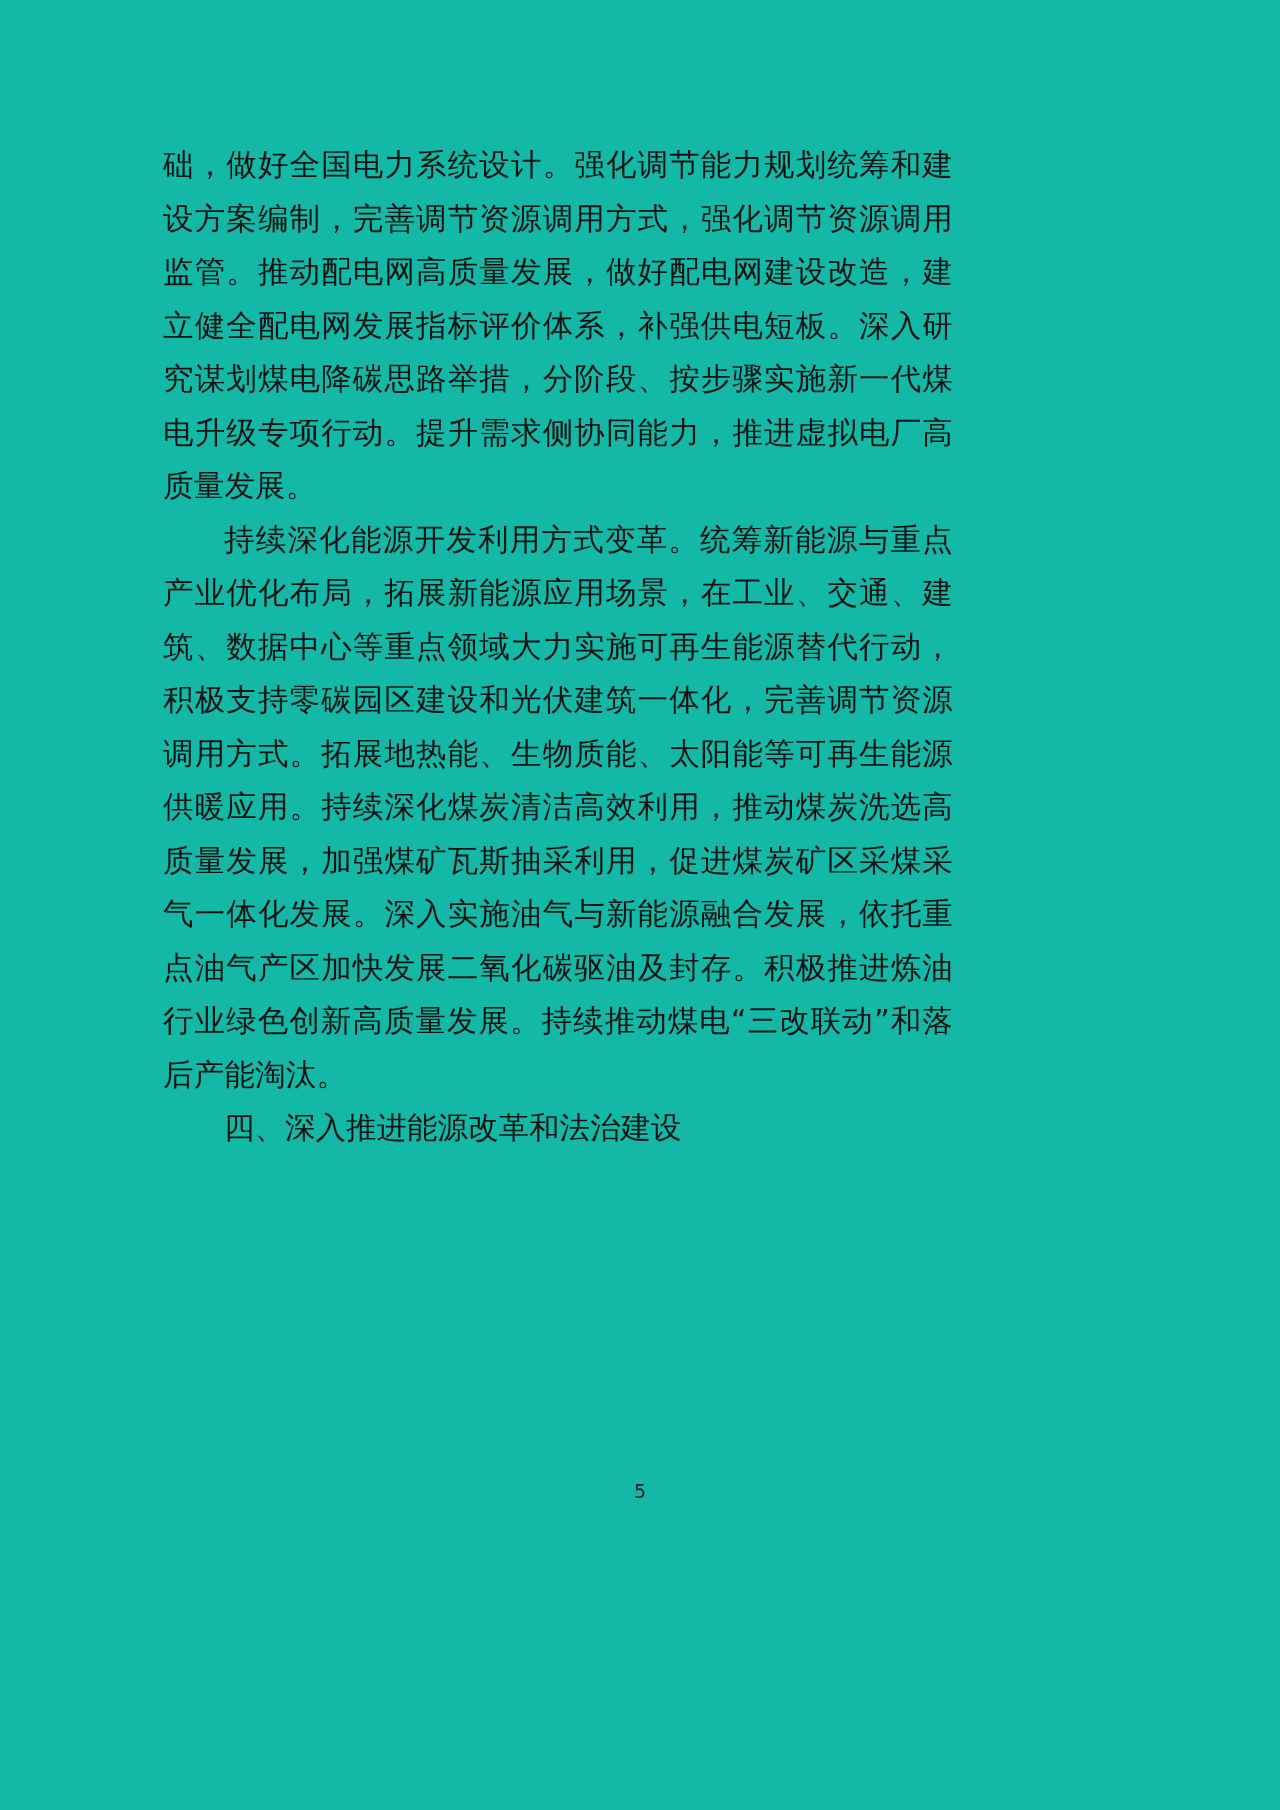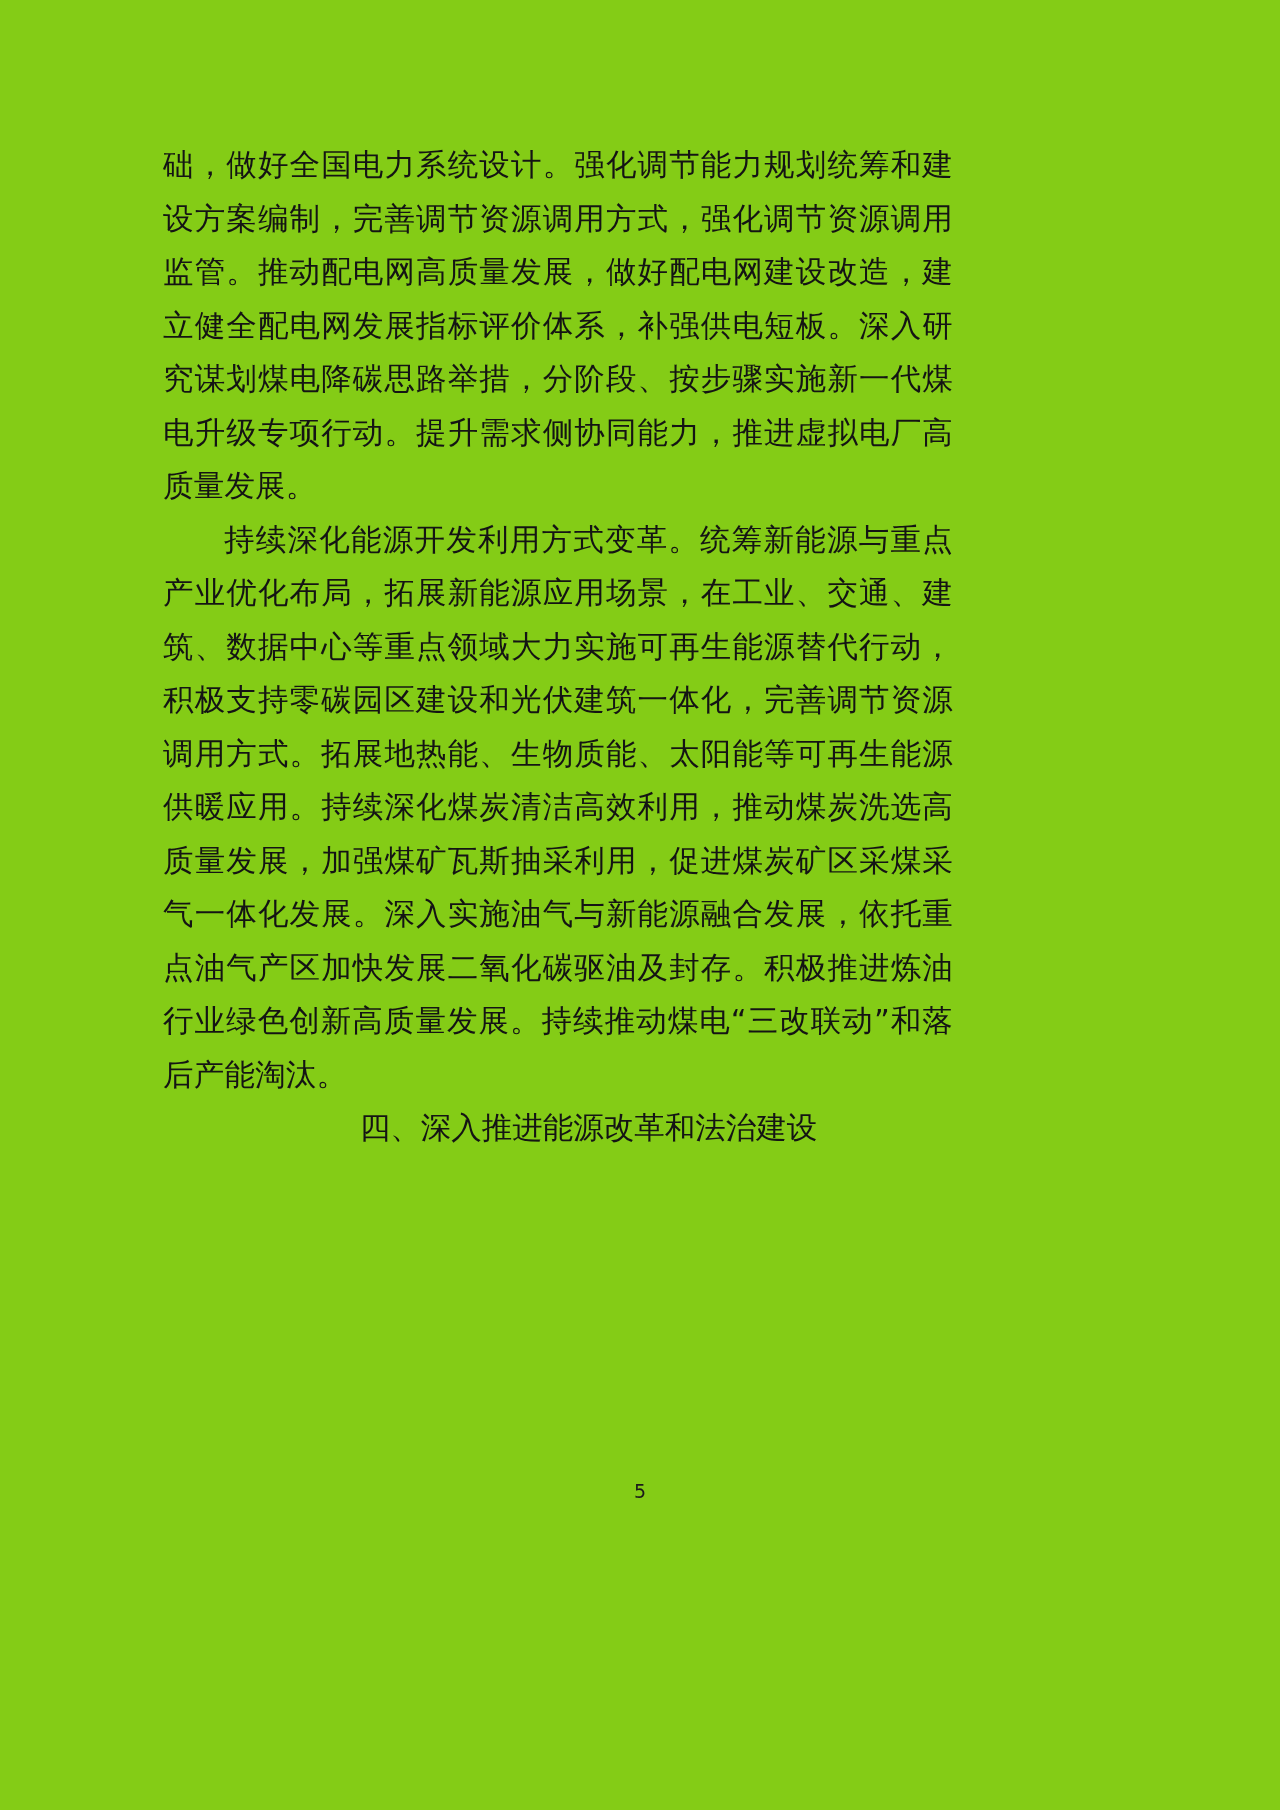--- a/index.html
+++ b/index.html
@@ -4,21 +4,21 @@
 <style>
   html, body {
     margin: 0;
     padding: 0;
     background: #ffffff;
   }
   .page {
     position: relative;
     width: 1280px;
     height: 1810px;
-    background: #84cc16;
+    background: #14b8a6;
     margin: 0 auto;
     overflow: hidden;
     font-family: "Liberation Serif", "DejaVu Serif", serif;
   }
   .content {
     position: absolute;
     left: 163px;
     top: 138px;
     width: 790px;
   }
@@ -37,21 +37,20 @@
     text-indent: 61px;
   }
   p.heading {
     margin: 0;
     font-family: "DejaVu Sans", "Liberation Sans", sans-serif;
     font-size: 30.5px;
     line-height: 53.5px;
     color: #141414;
     text-indent: 61px;
     font-weight: 400;
-    text-align: center;
   }
   .page-number {
     position: absolute;
     left: 0;
     right: 0;
     top: 1480px;
     text-align: center;
     font-family: "DejaVu Sans", "Liberation Sans", sans-serif;
     font-size: 19px;
     color: #1a1a1a;

